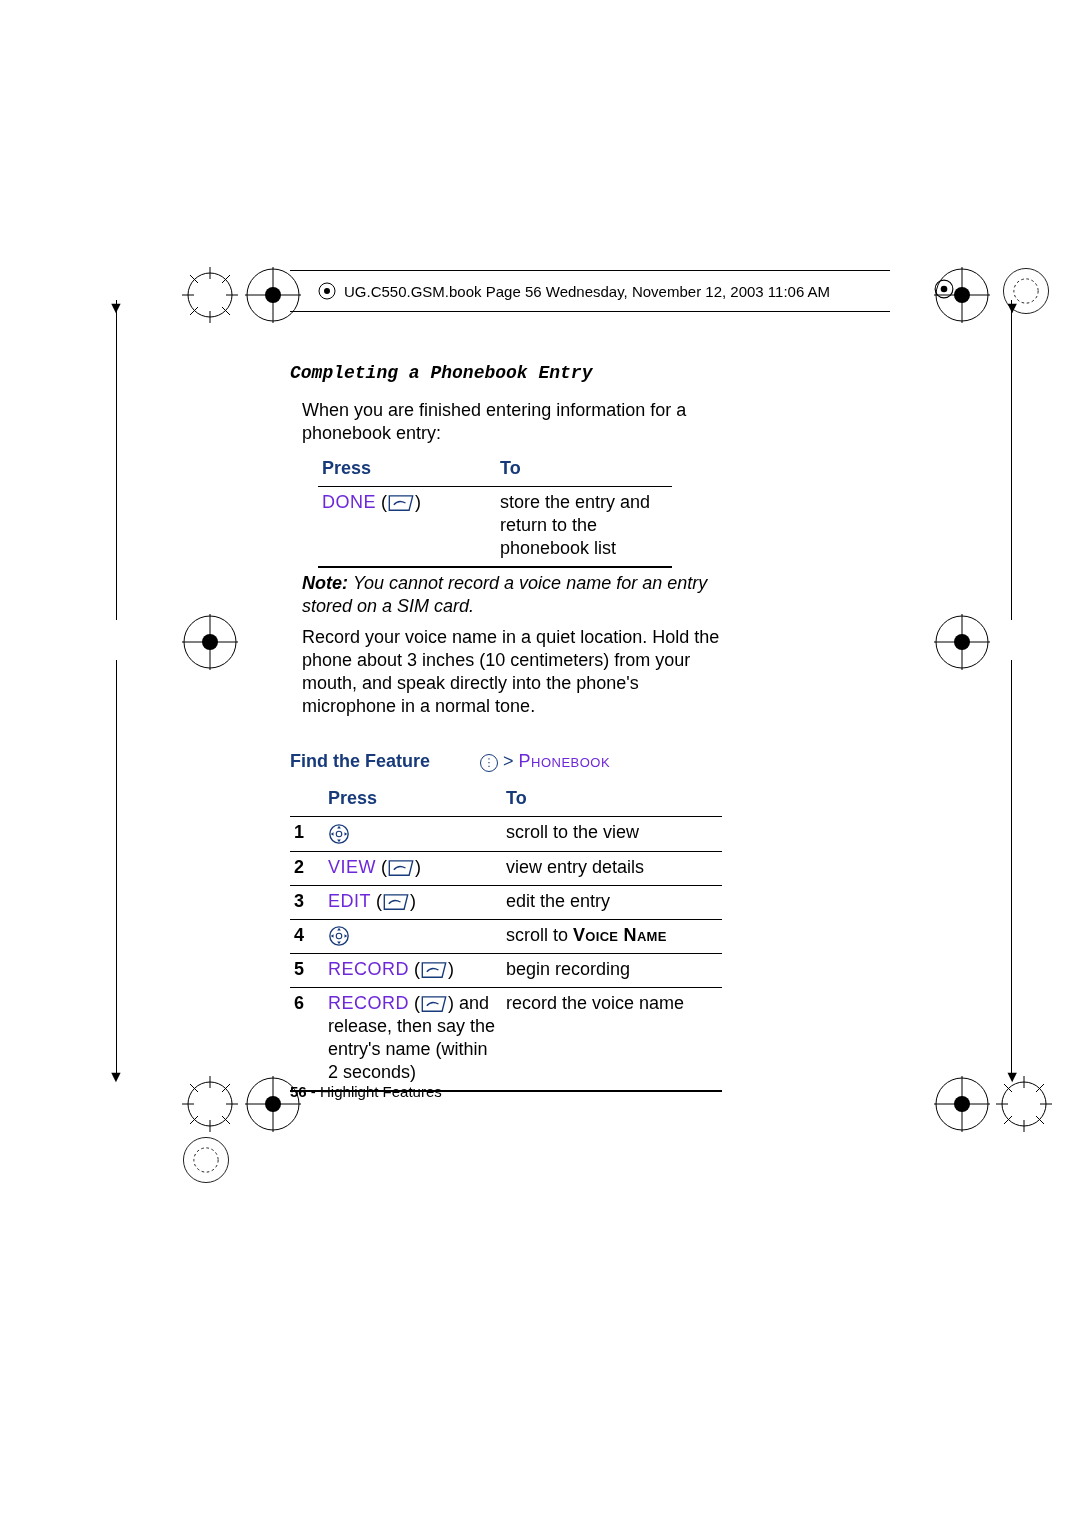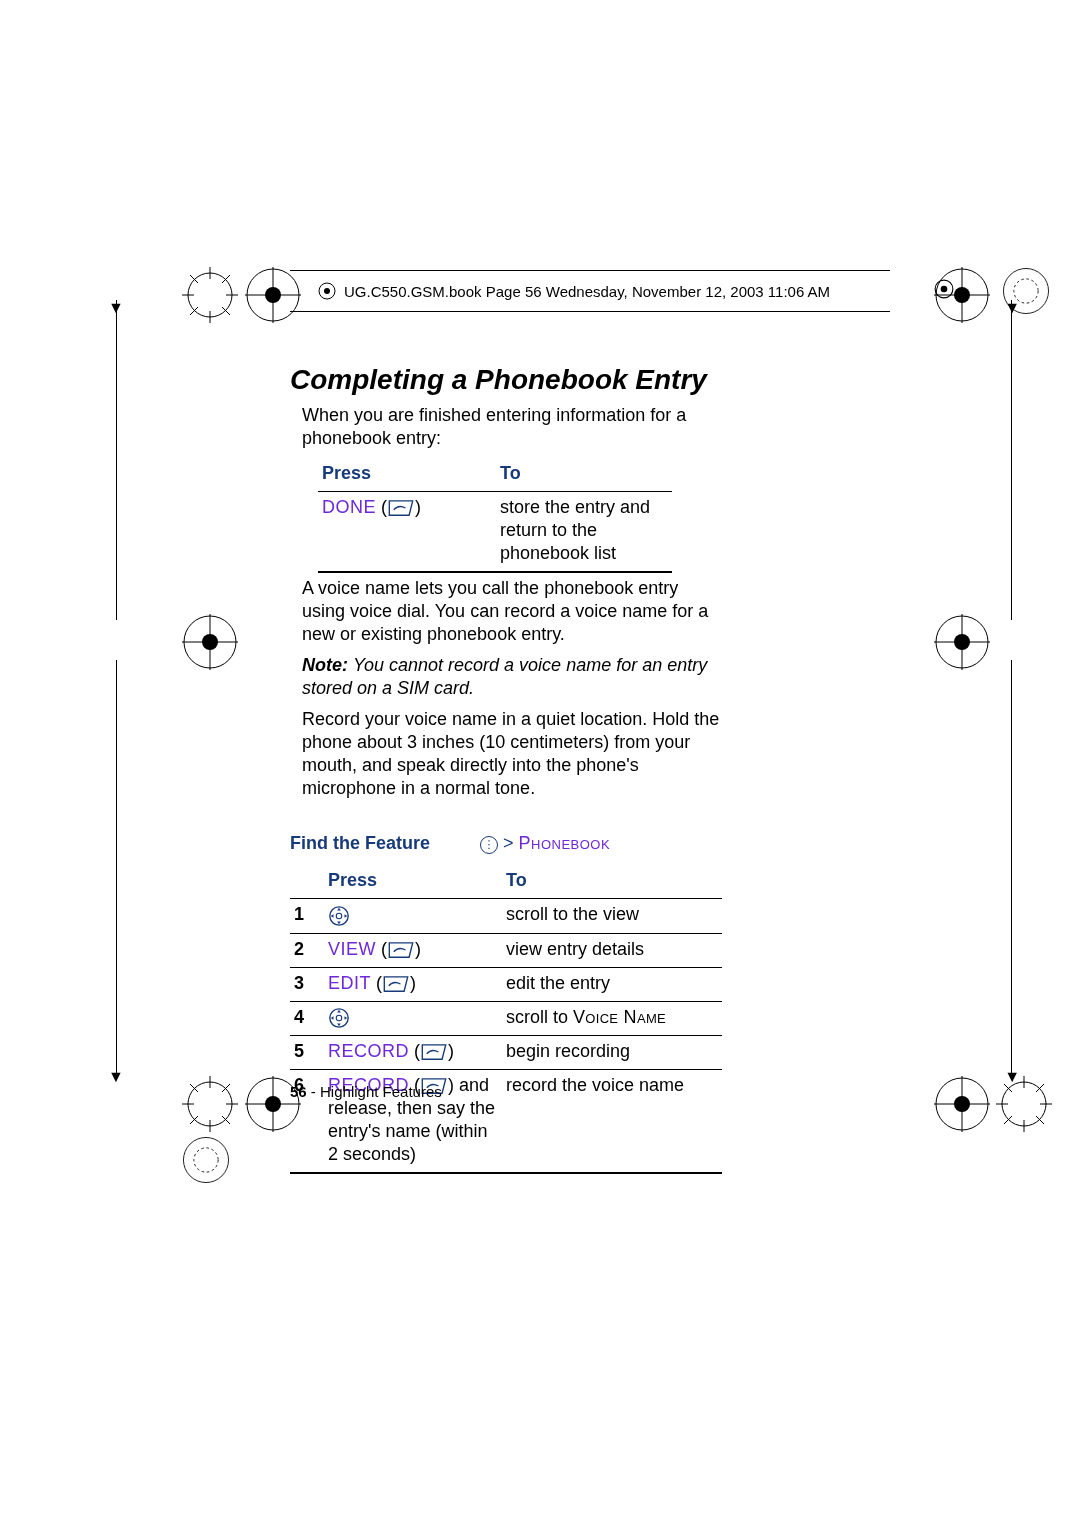--- a/index.html
+++ b/index.html
@@ -45,22 +45,23 @@
     position: absolute;
     left: 290px;
     top: 350px;
     width: 432px;
     font-size: 18px;
     line-height: 1.28;
   }
   .h3 {
     font-style: italic;
     font-weight: bold;
-    font-size: 28px;
-    margin: 12px 0 6px 0;
+    font-size: 18px;
+    margin: 12px 0 14px 0;
+    font-family: Liberation Mono, monospace;
   }
   .h2 {
     font-style: italic;
     font-weight: bold;
     font-size: 25px;
     margin: 30px 0 6px 0;
   }
   .para {
     margin: 4px 0 8px 12px;
   }
@@ -80,21 +81,21 @@
   .tbl .th-row th {
     color: #173a7a;
     font-weight: bold;
     border-bottom: 1px solid #000;
   }
   .tbl .last td { border-bottom: 2px solid #000; }
   .tbl .sep td { border-bottom: 1px solid #000; }
   .col-num { width: 26px; font-weight: bold; }
   .col-press { width: 170px; }
   .smallcaps { font-variant: small-caps; font-weight: normal; letter-spacing: .5px; color: #6d28d9; }
-  .sc-bold { font-weight: normal; color:#000; font-variant: small-caps; letter-spacing:.3px;}
+  .sc-bold { font-weight: bold; color:#000; font-variant: small-caps; letter-spacing:.3px;}
   .key-icon {
     display: inline-block;
     vertical-align: middle;
     width: 28px;
     height: 18px;
   }
   .footer {
     position: absolute;
     left: 290px;
     bottom: 428px;
@@ -248,21 +249,20 @@
           (<svg class="key-icon" viewBox="0 0 30 20">
                 <path d="M2 2 H28 L24 18 H2 Z" fill="none" stroke="#173a7a" stroke-width="1.5"></path>
                 <path d="M7 12 Q12 6 20 10" fill="none" stroke="#173a7a" stroke-width="1.5"></path>
               </svg>)
         </td>
         <td>store the entry and return to the phonebook list</td>
       </tr>
     </tbody>
       </table>
 
-    <div class="para">A voice name lets you call the phonebook entry using voice dial. You can record a voice name for a new or existing phonebook entry.</div>
     <div class="para note-italic">
       <span style="font-weight:bold;">Note: </span><span>You cannot record a voice name for an entry stored on a SIM card.</span>
     </div>
     <div class="para">Record your voice name in a quiet location. Hold the phone about 3 inches (10 centimeters) from your mouth, and speak directly into the phone's microphone in a normal tone.</div>
 
     <div class="find-row">
       <div class="label">Find the Feature</div>
       <div class="path accent">
         <span class="menu-icon">⋮</span><span> &gt; </span><span class="smallcaps">Phonebook</span>
       </div>

